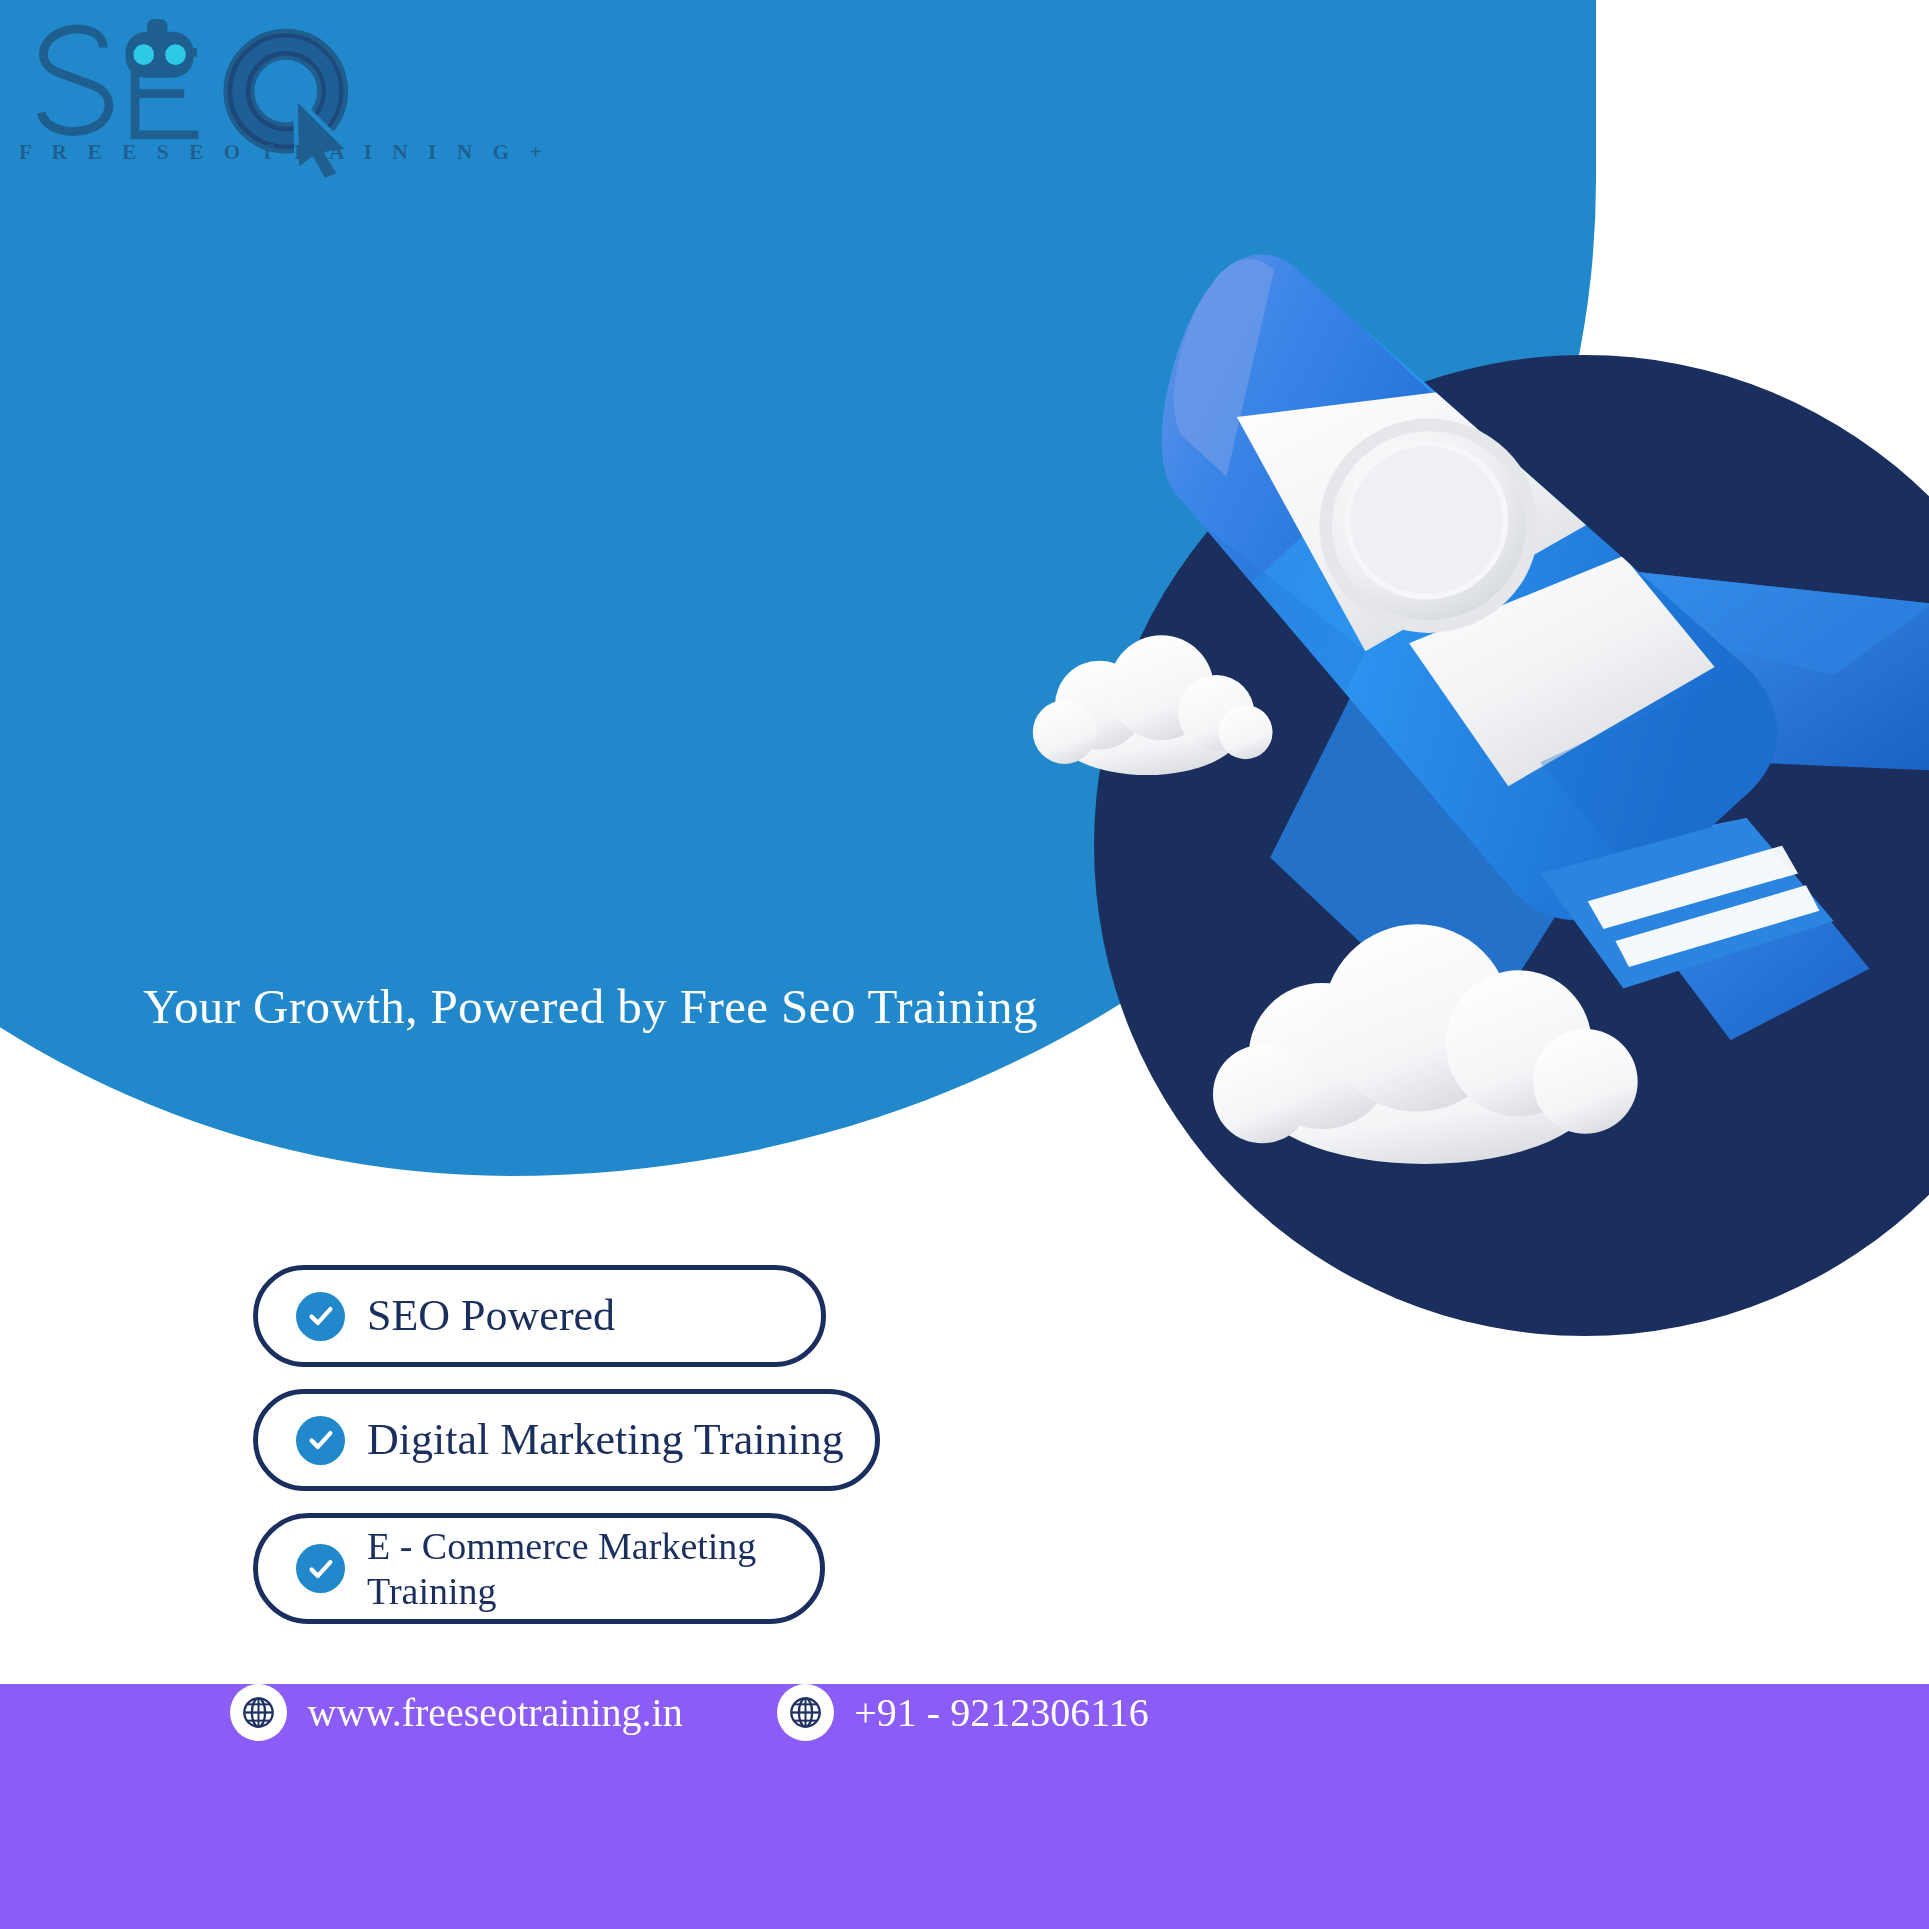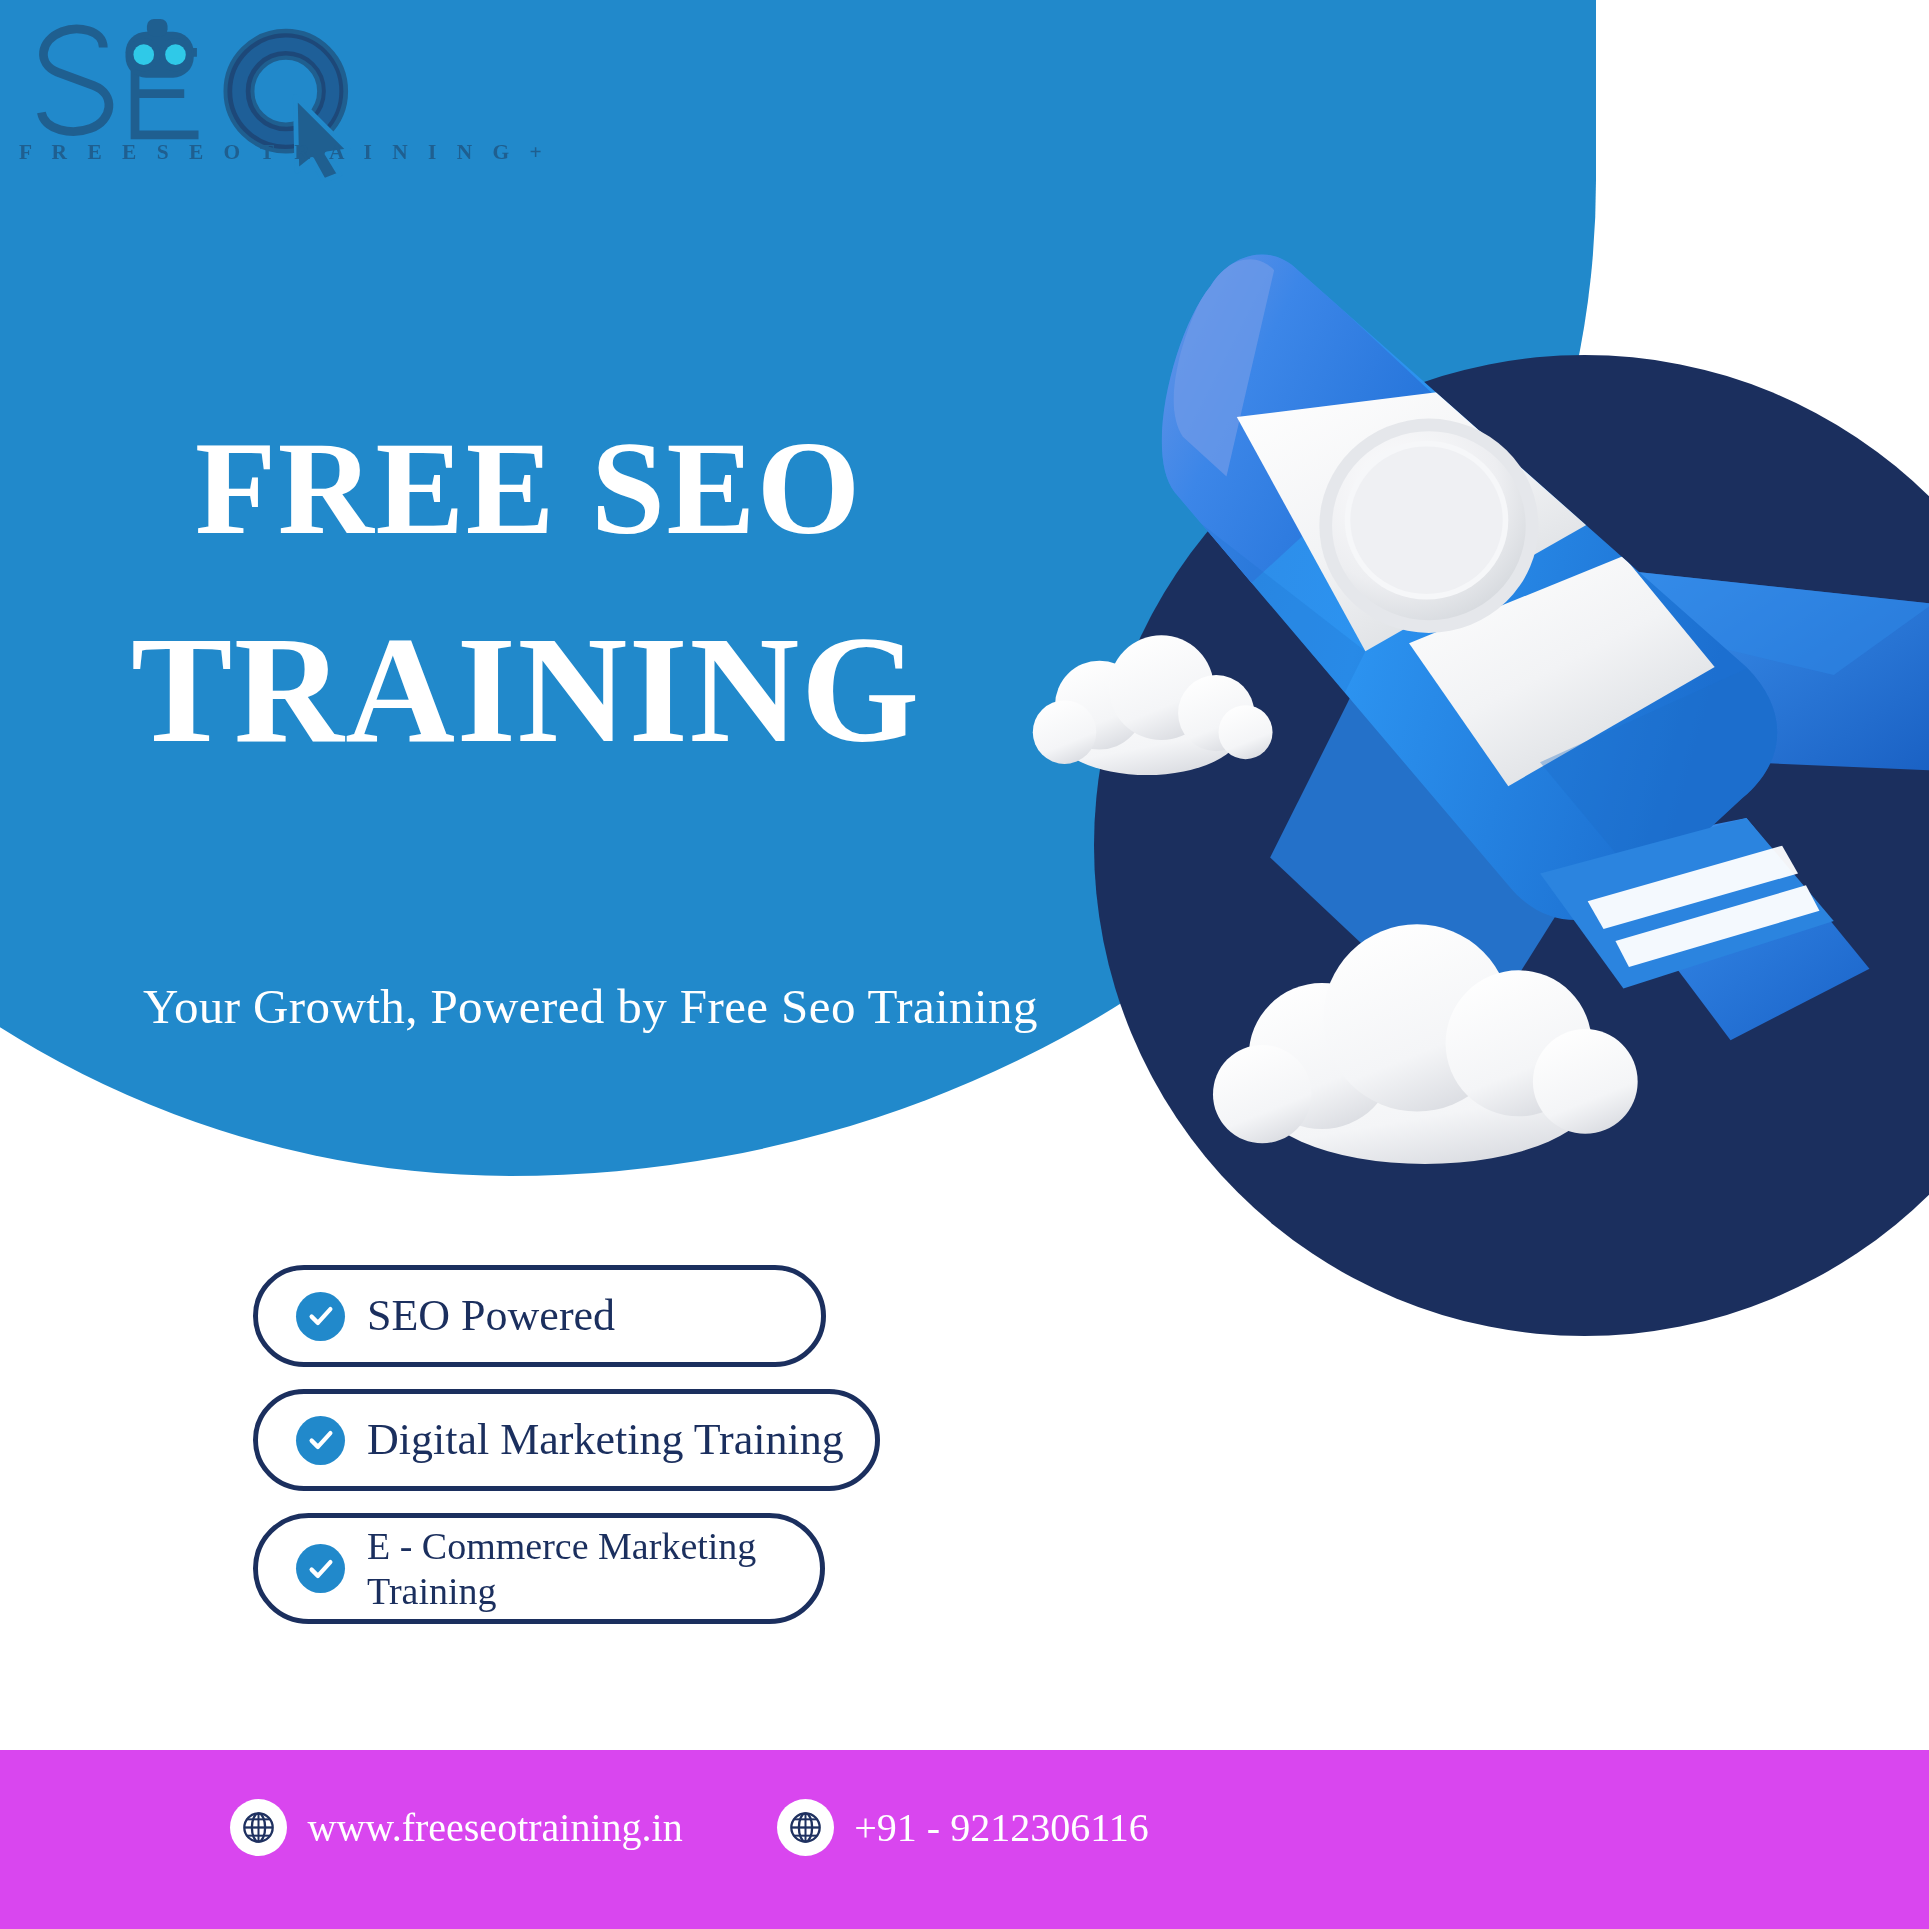--- a/index.html
+++ b/index.html
@@ -128,26 +128,25 @@
     color:#1B2F5E;
     font-size:54px;
     font-weight:800;
     letter-spacing:0.4px;
   }
 
   
   .footer{
     position:absolute;
     left:0; bottom:0;
-    width:1930px; height:180px;
-    background:#d946ef;
+    width:1930px; height:246px;
+    background:#8b5cf6;
     z-index:30;
     display:flex;
     align-items:flex-start;
-    padding-top:49px;
     padding-left:230px;
   }
   .footer-item{
     display:flex;
     align-items:center;
   }
   .footer-item + .footer-item{margin-left:94px;}
   .globe{
     flex:0 0 auto;
     width:57px;height:57px;
@@ -291,24 +290,20 @@
         <path d="M340 24 A 73 73 0 1 1 339 170 A 73 73 0 1 1 340 24 Z M340 52 A 45 45 0 1 0 341 142 A 45 45 0 1 0 340 52 Z" fill="#1B2F5E" opacity="0.55"></path>
       </g>
 
       <g>
         <path d="M352 104 L 420 172 L 392 176 L 408 202 L 388 210 L 373 183 L 354 198 Z" fill="#1F5F90" stroke="#2189CB" stroke-width="6" stroke-linejoin="round"></path>
       </g>
     </svg>
   </div>
   <div class="logo-sub">F R E E   S E O   T R A I N I N G   +</div>
 
-  <div class="headline">
-    <span class="line1">FREE SEO</span>
-    <span class="line2">TRAINING</span>
-  </div>
 
   <div class="tagline">Your Growth, Powered by Free Seo Training</div>
 
   <div class="pills">
 
     <div class="pill pill-1">
       <span class="check">
         <svg viewBox="0 0 24 24">
             <path d="M4.5 12.5 L9.5 17.5 L19.5 6.5" fill="none" stroke="#ffffff" stroke-width="3.4" stroke-linecap="round" stroke-linejoin="round"></path>
           </svg>

